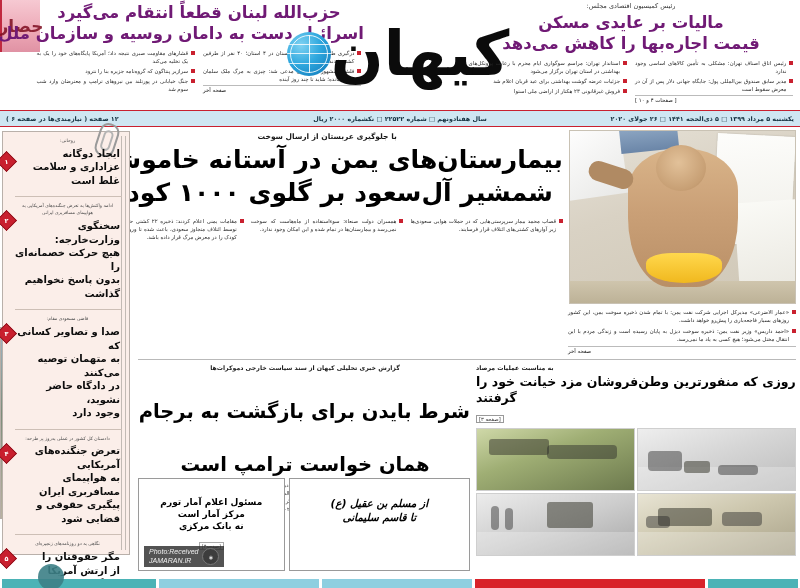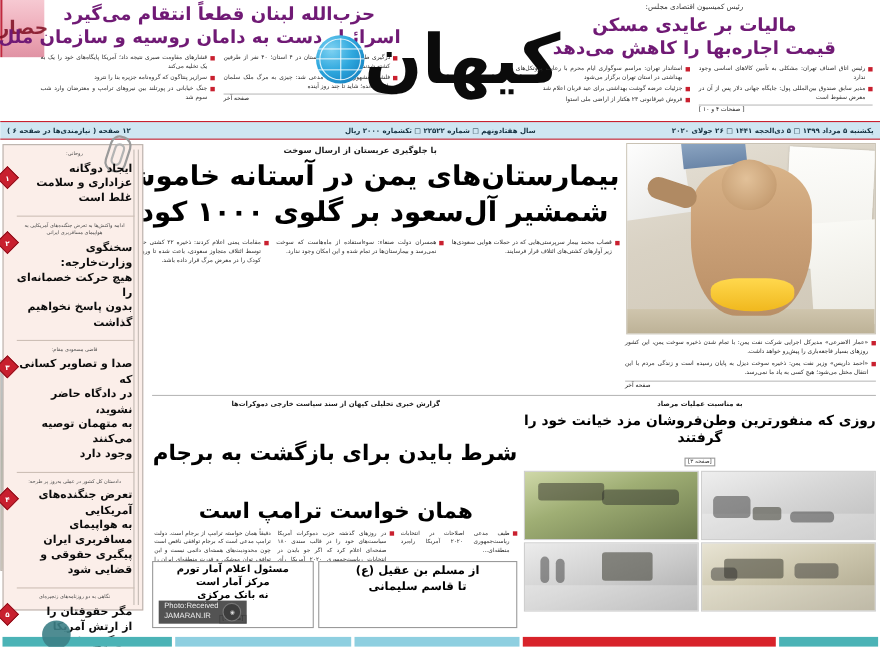--- a/index.html
+++ b/index.html
@@ -113,21 +113,21 @@
   
   .underphoto{margin-top:4px;display:flex;gap:6px;}
   .underphoto .upcol{width:228px;}
   .upline{display:flex;gap:3px;font-size:5.4px;line-height:1.55;color:#252525;
           text-align:justify;margin-bottom:2px;}
 
   
   .sep{height:1px;background:#b9b9b9;margin:5px 0 4px;}
   .story2{display:flex;gap:6px;}
   .s2-left{width:330px;text-align:center;}
-  .s2-right{width:320px;text-align:center;}
+  .s2-right{width:320px;text-align:left;}
   .s2-kicker{font-size:6.2px;font-weight:bold;color:#1a1a1a;margin-bottom:3px;}
   .s2-h1{font-size:19.5px;font-weight:bold;line-height:1.3;color:#000;}
   .s2-h1 .ln{display:block;white-space:nowrap;margin-top:28px;}
   .s3-h1{font-size:12.5px;font-weight:bold;line-height:1.3;color:#000;}
   .pagetag{display:inline-block;font-size:5.2px;border:1px solid #999;padding:0 2px;
            color:#333;margin-top:2px;}
 
   
   .grid4{margin-top:3px;display:grid;grid-template-columns:1fr 1fr;
          grid-template-rows:1fr 1fr;gap:2px;width:320px;height:128px;}
@@ -141,27 +141,27 @@
   .ph .ground{position:absolute;left:0;right:0;bottom:0;height:38%;
               background:rgba(255,255,255,.25);}
 
   
   .lower{margin-top:4px;display:flex;gap:6px;}
   .lowercol{width:110px;}
   .lowline{font-size:5.2px;line-height:1.55;color:#2a2a2a;text-align:justify;
            display:flex;gap:3px;margin-bottom:2px;}
 
   .bottombar{position:absolute;left:4px;bottom:4px;width:332px;display:flex;gap:4px;}
-  .bb-box{flex:1;border:1px solid #9a9a9a;padding:2px 3px;text-align:center;
+  .bb-box{flex:1;border:1px solid #9a9a9a;padding:18px 3px;text-align:center;
           background:#fff;}
   .bb-h{font-size:10.5px;font-weight:bold;line-height:1.32;color:#000;}
   .bb-h .ln{display:block;white-space:nowrap;}
   .bb-tag{font-size:5px;border:1px solid #aaa;display:inline-block;padding:0 2px;
           color:#444;margin-top:1px;}
-  .bb-wide{flex:1.25;}
+  .bb-wide{flex:1.25;font-style:italic;}
 
   .watermark{position:absolute;left:6px;bottom:4px;display:flex;align-items:center;
              gap:4px;background:rgba(45,45,45,.82);padding:2px 5px;}
   .wm-badge{width:15px;height:15px;border-radius:50%;background:#3d3d3d;
             border:1px solid #777;display:flex;align-items:center;justify-content:center;
             color:#ddd;font-size:5px;}
   .wm-lines{display:flex;flex-direction:column;line-height:1.15;}
   .wm-lines span{color:#efefef;font-size:7px;font-family:"Liberation Sans",sans-serif;
                  direction:ltr;text-align:left;}
 
@@ -479,22 +479,22 @@
           </div>
         </div>
 
         <div class="side-item">
           <div class="badge">
               <span>۳</span>
             </div>
           <div class="si-kicker">قاضی مسعودی مقام:</div>
           <div class="si-h">
             <span class="ln">صدا و تصاویر کسانی که</span>
+            <span class="ln">به متهمان توصیه می‌کنند</span>
             <span class="ln">در دادگاه حاضر نشوید،</span>
-            <span class="ln">به متهمان توصیه می‌کنند</span>
             <span class="ln">وجود دارد</span>
           </div>
         </div>
 
         <div class="side-item">
           <div class="badge">
               <span>۴</span>
             </div>
           <div class="si-kicker">دادستان کل کشور در عملی به‌روز پر طرحه:</div>
           <div class="si-h">

